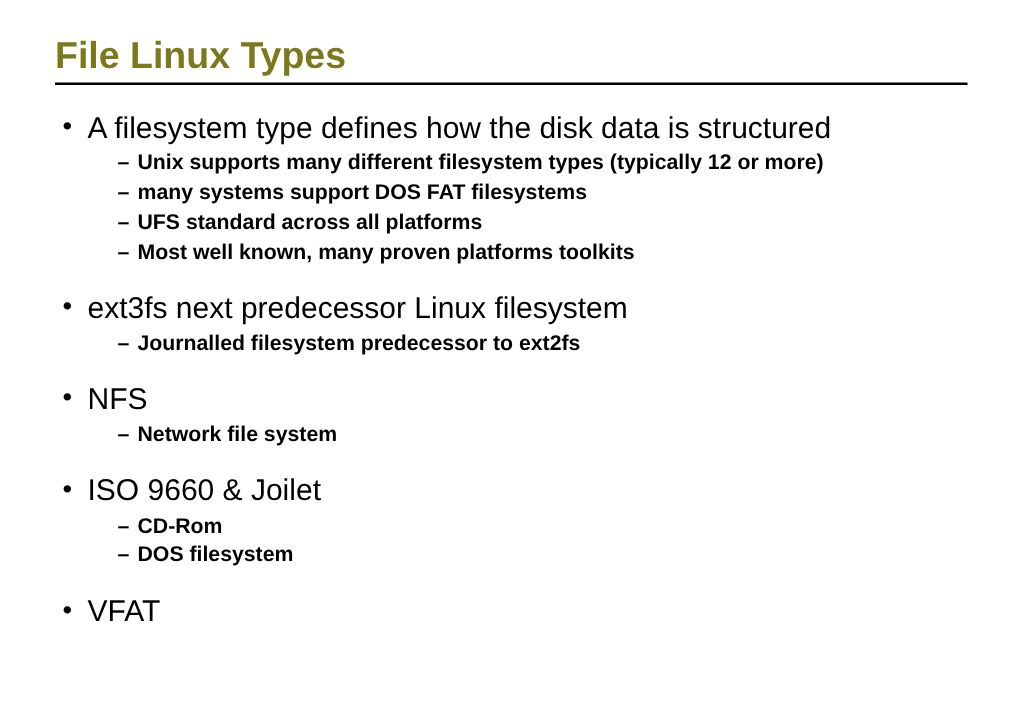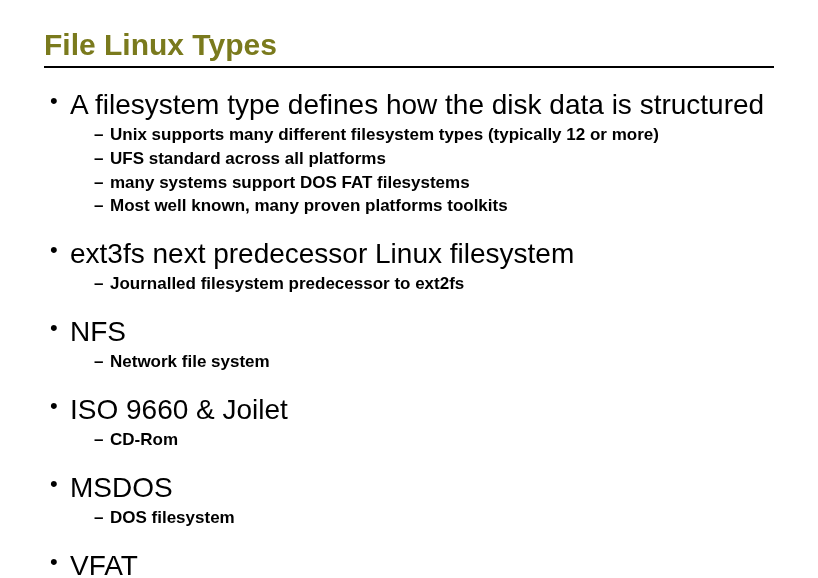--- a/index.html
+++ b/index.html
@@ -20,21 +20,21 @@
     font-weight: bold;
     color: #7a7a1d; 
     margin: 0 0 4px 0;
   }
   .rule {
     border: none;
     border-top: 2.5px solid #000000;
     margin: 2px 0 10px 0;
   }
   .l1 {
-    font-size: 28px;
+    font-size: 24px;
     font-weight: normal;
     margin: 20px 0 2px 0;
     padding-left: 26px;
     position: relative;
     line-height: 1.22;
   }
   .l1::before {
     content: "•";
     position: absolute;
     left: 6px;
@@ -59,31 +59,30 @@
 </style>
 </head>
 <body>
 
 <div class="slide">
   <h1 class="title">File Linux Types</h1>
   <hr class="rule">
 
   <div class="l1">A filesystem type defines how the disk data is structured</div>
   <div class="l2">Unix supports many different filesystem types (typically 12 or more)</div>
+  <div class="l2">many systems support DOS FAT filesystems</div>
   <div class="l2">UFS standard across all platforms</div>
-  <div class="l2">many systems support DOS FAT filesystems</div>
 
   <div class="l2">Most well known, many proven platforms  toolkits</div>
 
   <div class="l1">ext3fs next predecessor Linux filesystem</div>
   <div class="l2">Journalled filesystem predecessor to ext2fs</div>
 
   <div class="l1">NFS</div>
   <div class="l2">Network file system</div>
 
   <div class="l1">ISO 9660 &amp; Joilet</div>
   <div class="l2">CD-Rom</div>
 
-  <div class="l1">MSDOS</div>
   <div class="l2">DOS filesystem</div>
 
   <div class="l1">VFAT</div>
 </div>
 
 </body></html>

